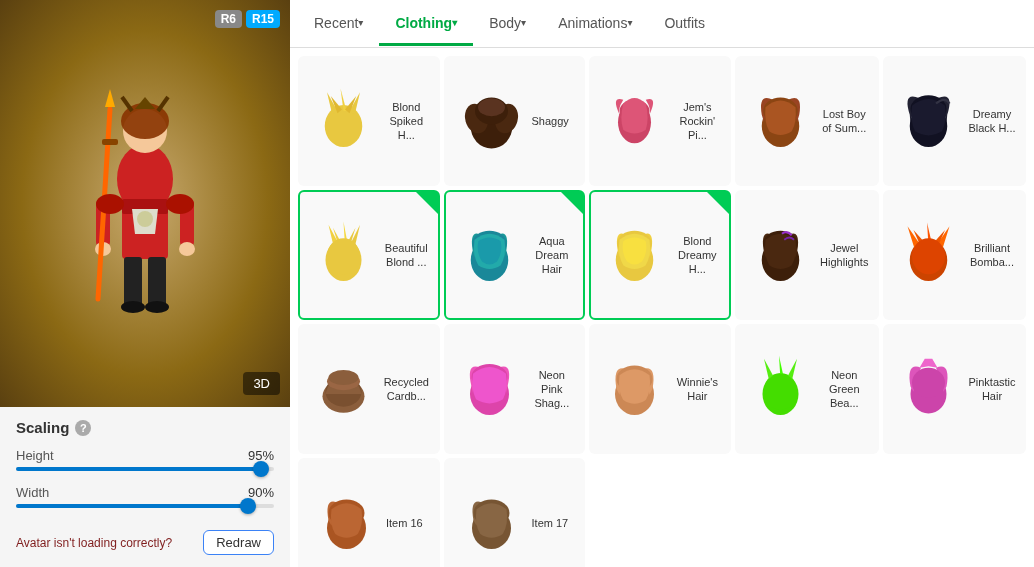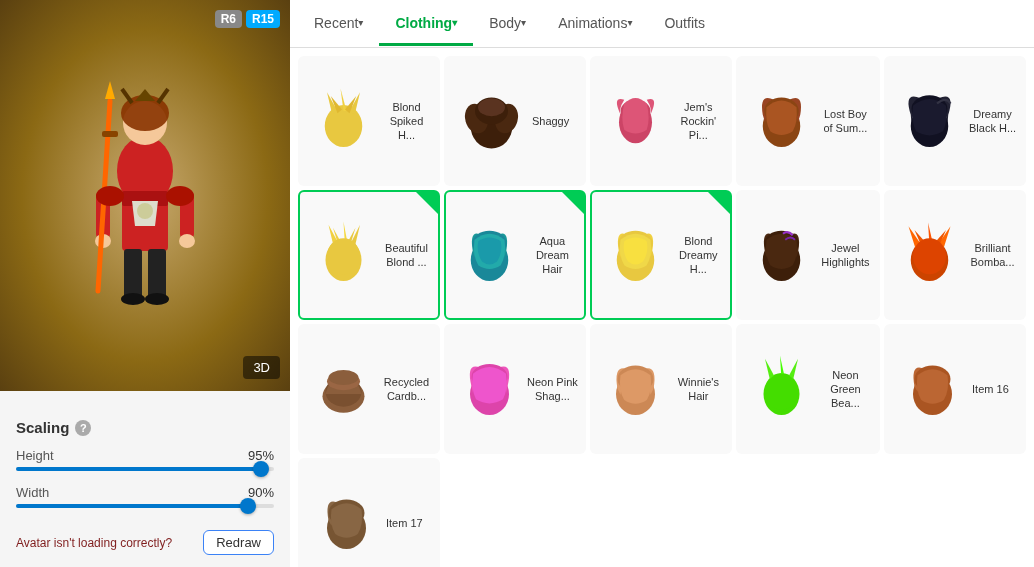--- a/index.html
+++ b/index.html
@@ -60,21 +60,20 @@
       padding: 4px 10px;
       border-radius: 4px;
       font-size: 13px;
       cursor: pointer;
     }
 
     .scaling-section {
       padding: 12px 16px;
       background: #f5f5f5;
       flex: 1;
-      margin-top: 16px;
     }
 
     .scaling-title {
       font-size: 15px;
       font-weight: 600;
       color: #333;
       display: flex;
       align-items: center;
       gap: 6px;
       margin-bottom: 12px;
@@ -554,20 +553,32 @@
     <polygon points="50,36 48,4 55,36" fill="#44ff00"></polygon>
     <polygon points="64,42 72,8 57,36" fill="#55ee11"></polygon>
     <ellipse cx="50" cy="52" rx="22" ry="24" fill="#44dd00"></ellipse>
   </svg>
           </div>
           <div class="item-name">Neon Green Bea...</div>
         </div>
         <div class="item-card">
           <div class="item-image">
             <svg viewBox="0 0 100 90" width="75" height="75">
+    <ellipse cx="50" cy="55" rx="24" ry="26" fill="#cc44aa"></ellipse>
+    <path d="M26,45 Q20,12 40,20 Q32,38 30,52" fill="#dd55bb"></path>
+    <path d="M74,45 Q80,12 60,20 Q68,38 70,52" fill="#dd55bb"></path>
+    <polygon points="50,25 45,8 55,8 62,20 50,18 38,20 45,8" fill="#ee66cc"></polygon>
+    <ellipse cx="50" cy="40" rx="22" ry="20" fill="#cc44aa"></ellipse>
+  </svg>
+          </div>
+          <div class="item-name">Pinktastic Hair</div>
+        </div>
+        <div class="item-card">
+          <div class="item-image">
+            <svg viewBox="0 0 100 90" width="75" height="75">
     <ellipse cx="50" cy="55" rx="26" ry="28" fill="#aa5522"></ellipse>
     <path d="M26,45 Q20,12 40,22 Q32,38 30,52" fill="#bb6633"></path>
     <ellipse cx="50" cy="35" rx="24" ry="18" fill="#aa5522"></ellipse>
     <path d="M30,30 Q50,14 70,30 Q73,50 65,63 Q50,73 35,63 Q27,50 30,30" fill="#bb6633"></path>
   </svg>
           </div>
           <div class="item-name">Item 16</div>
         </div>
         <div class="item-card">
           <div class="item-image">

